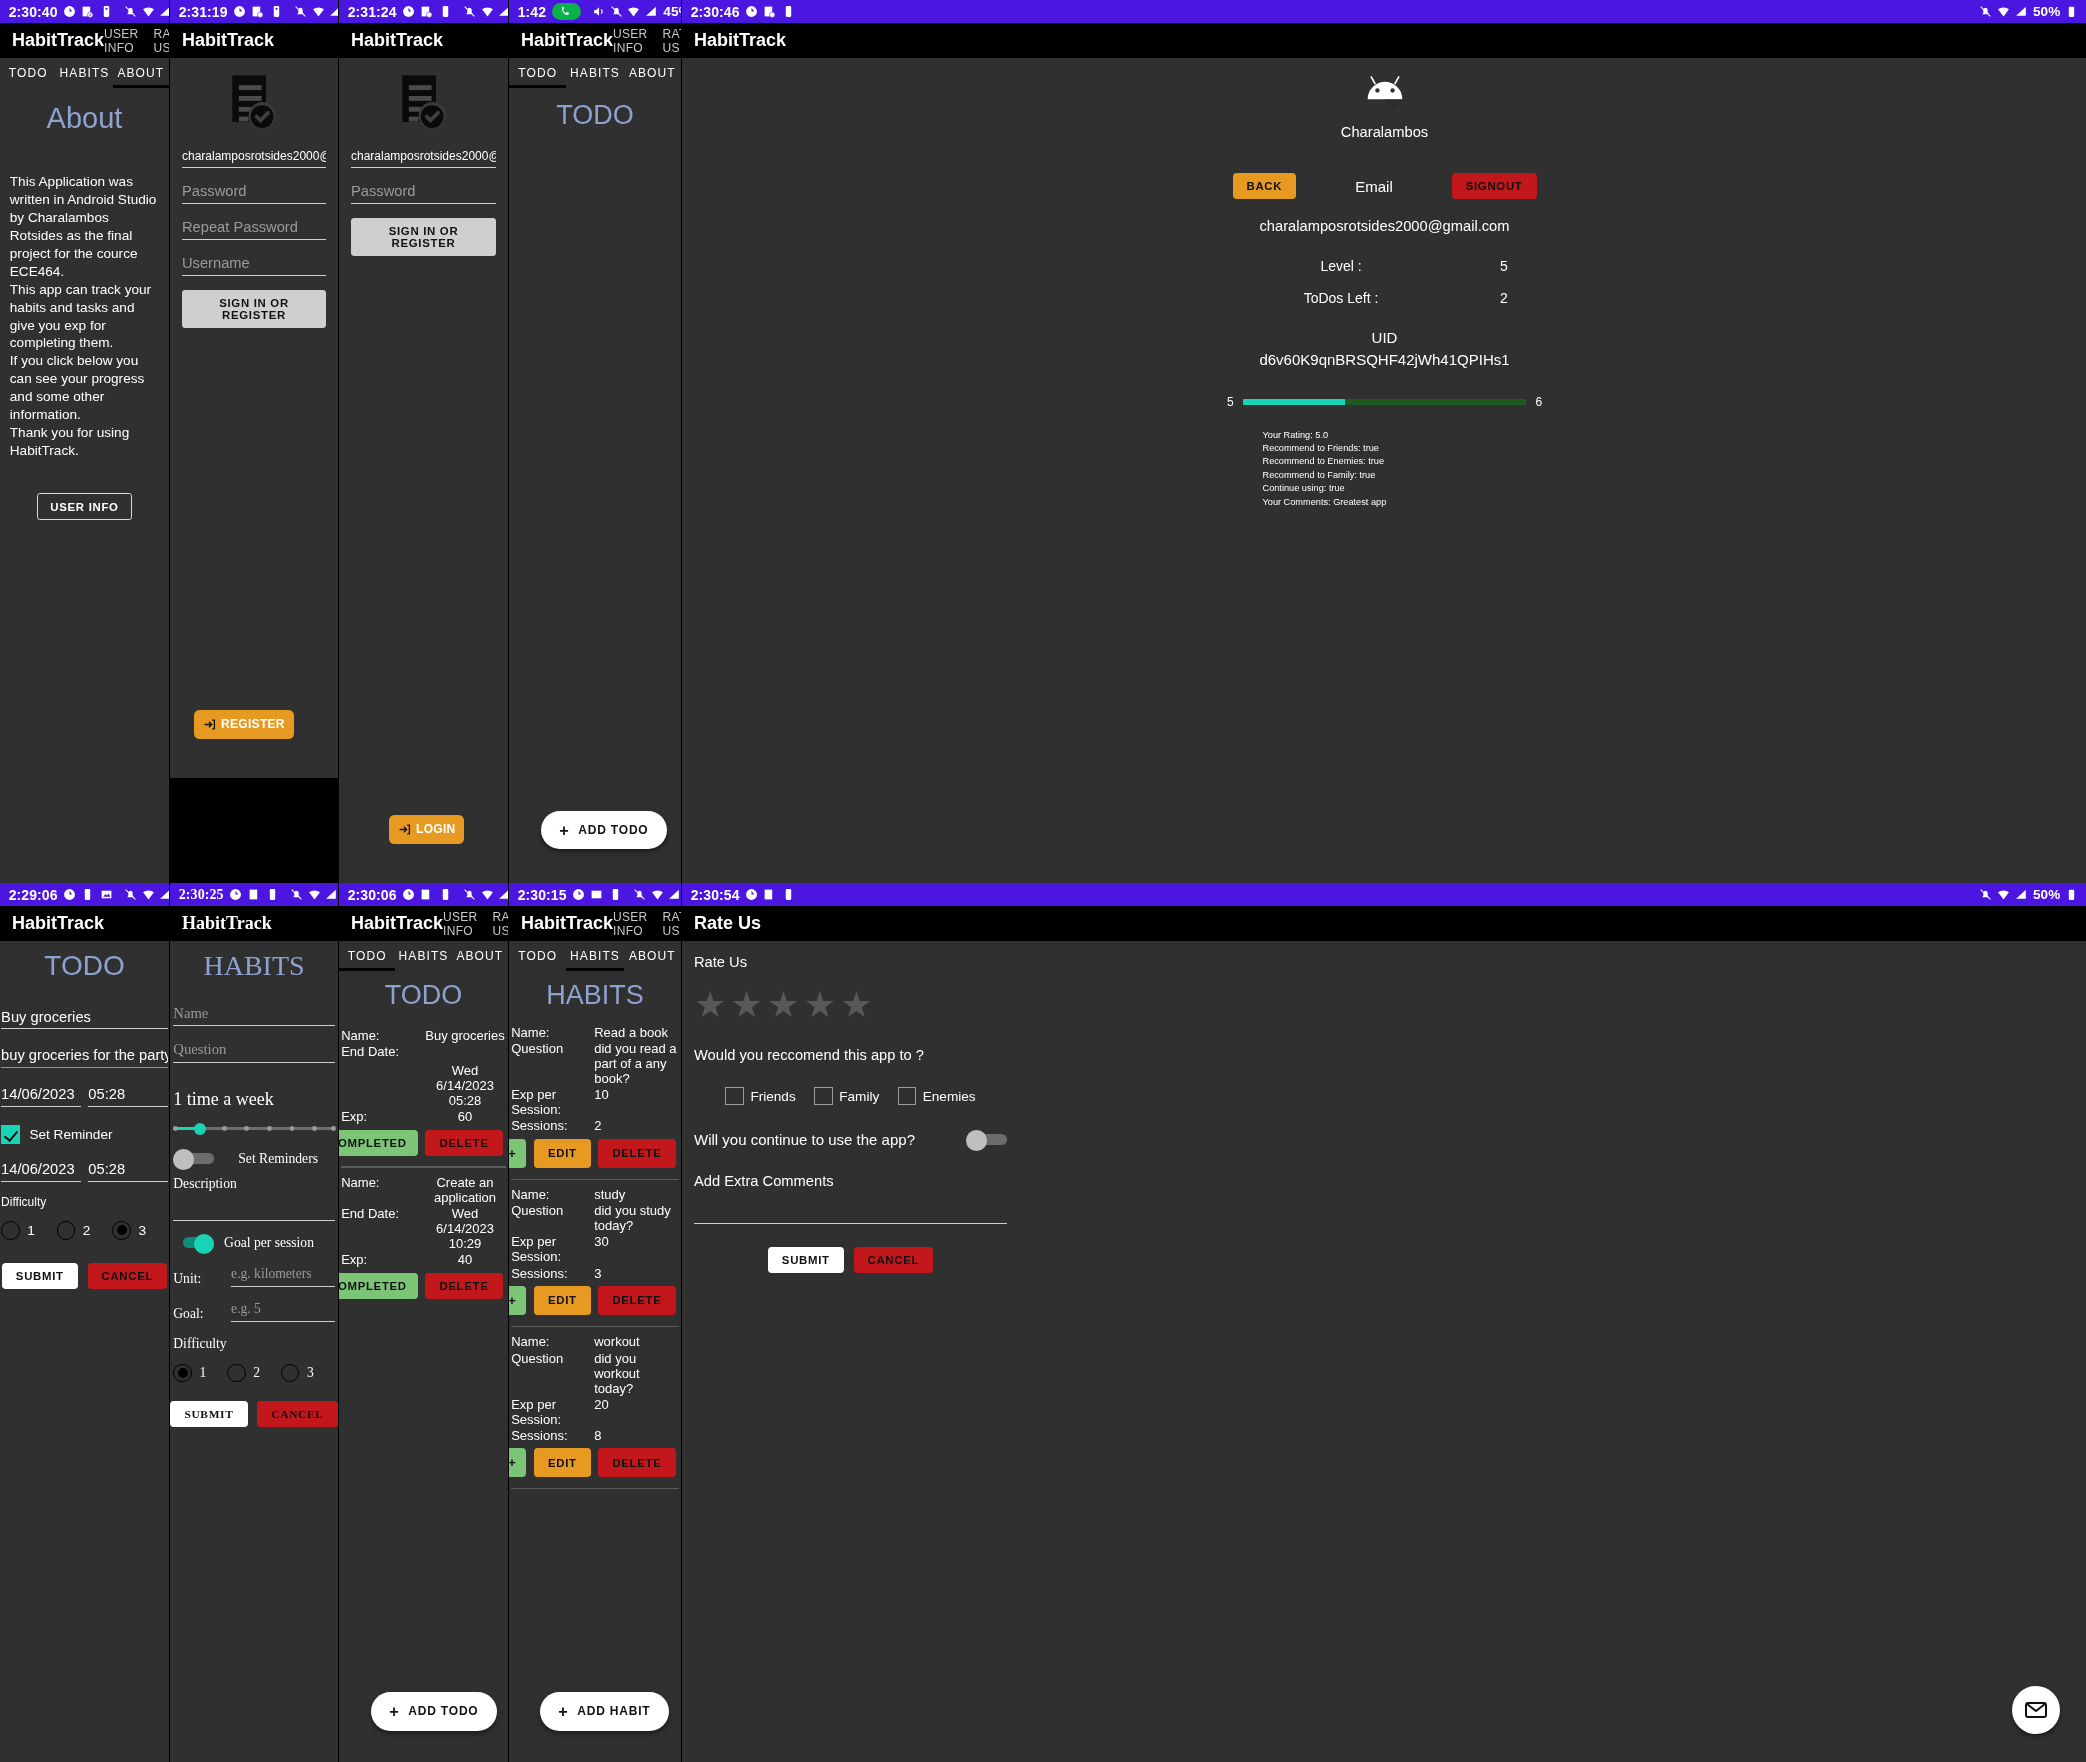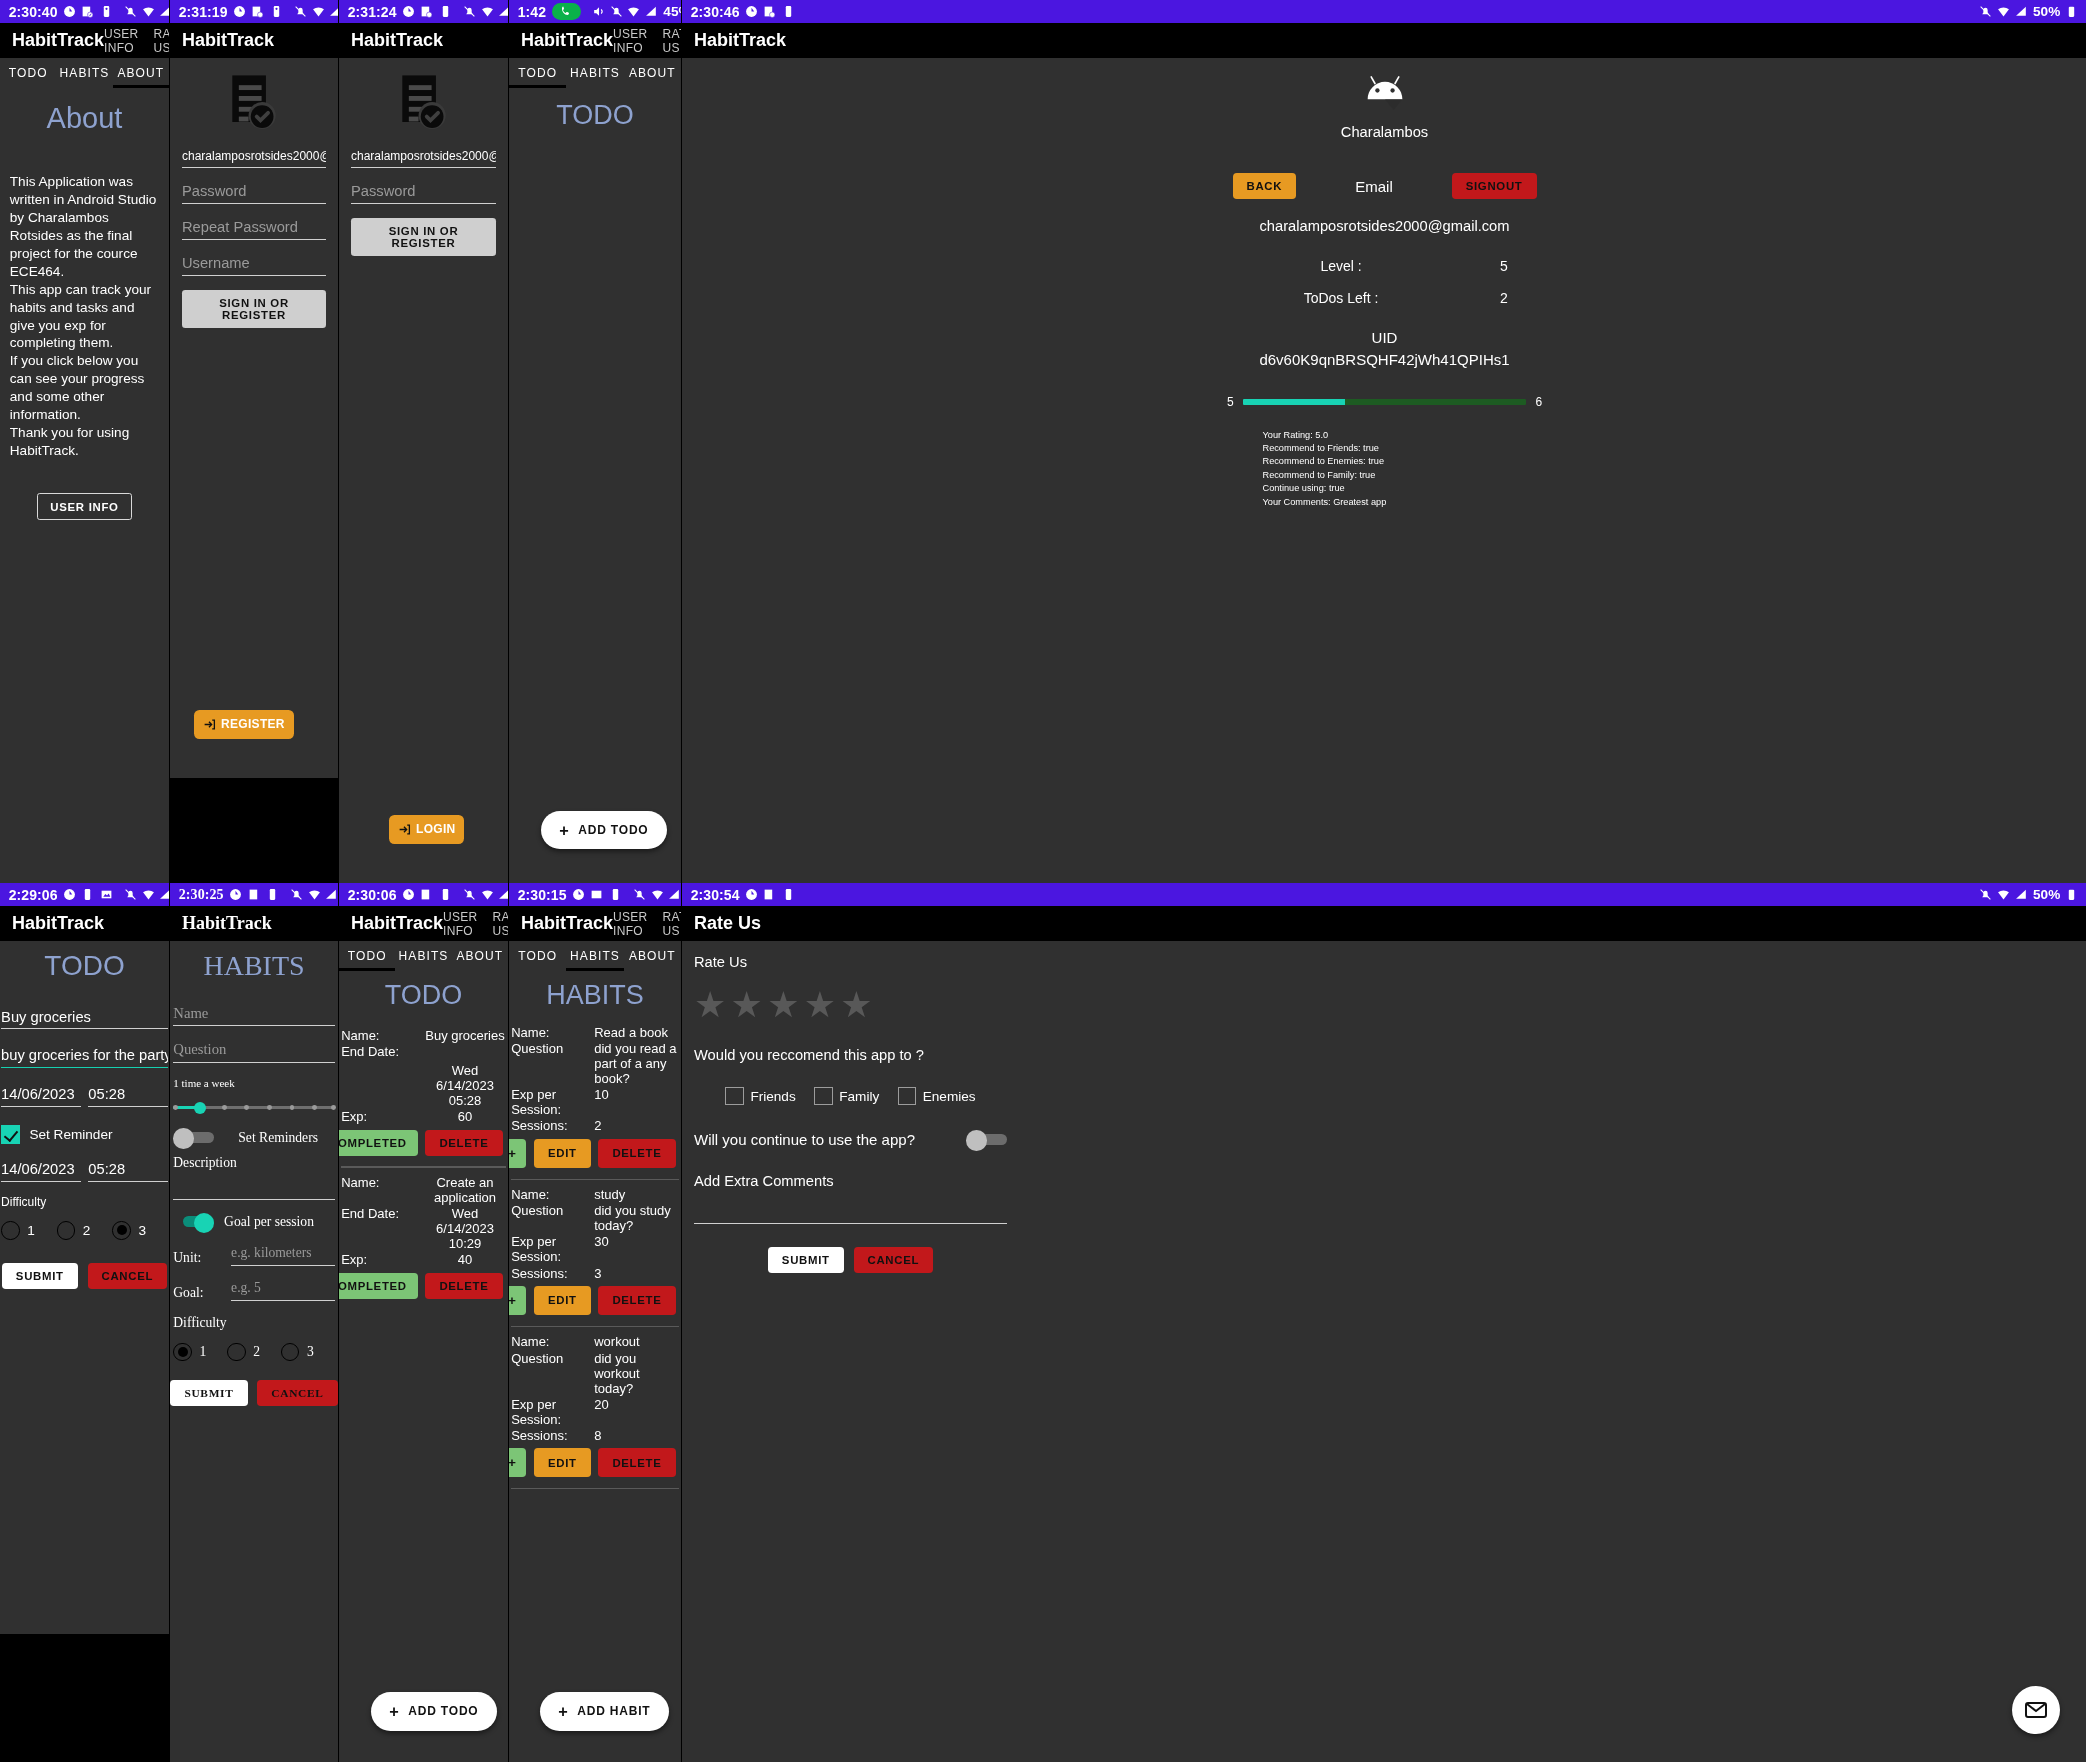--- a/index.html
+++ b/index.html
@@ -477,21 +477,21 @@
           <div>Continue using: true</div>
           <div>Your Comments: Greatest app</div>
         </div>
       </div>
     </div>
 
   </div>
 
   <div class="row row2">
 
-    <div class="panel" style="width:170px;height:751px;">
+    <div class="panel" style="width:170px;height:879px;">
       <div class="statusbar">
         <span class="sb-time">2:29:06</span>
         <span class="sb-icons-left">
           <svg class="sb-ico" viewBox="0 0 24 24">
               <circle cx="12" cy="12" r="10" fill="#fff"></circle>
               <path d="M12 5 L12 12 L17 12 Z" fill="#4b16e0"></path>
             </svg>
           <svg class="sb-ico" viewBox="0 0 24 24">
               <rect x="7" y="2" width="10" height="20" rx="2" fill="#fff"></rect>
             </svg>
@@ -586,21 +586,21 @@
 
         </span>
       </div>
       <div class="appbar">
         <span class="appbar-title">HabitTrack</span>
       </div>
       <div class="pagetitle" style="font-size:28px;margin-top:8.7px;">HABITS</div>
       <div style="padding:0 3.3px;margin-top:23px;">
         <div class="field ph">Name</div>
         <div class="field ph" style="margin-top:15px;">Question</div>
-        <div style="font-size:11px;margin-top:14px;">1 time a week</div>
+        <div style="font-size:18px;margin-top:26px;">1 time a week</div>
         <div class="slider" style="margin-top:8.7px;">
           <span class="line"></span>
           <span class="fill" style="width:16%"></span>
           <span class="tick" style="left:0%"></span>
           <span class="tick" style="left:30%"></span>
           <span class="tick" style="left:44%"></span>
           <span class="tick" style="left:58%"></span>
           <span class="tick" style="left:72%"></span>
           <span class="tick" style="left:86%"></span>
           <span class="tick" style="left:98%"></span>

